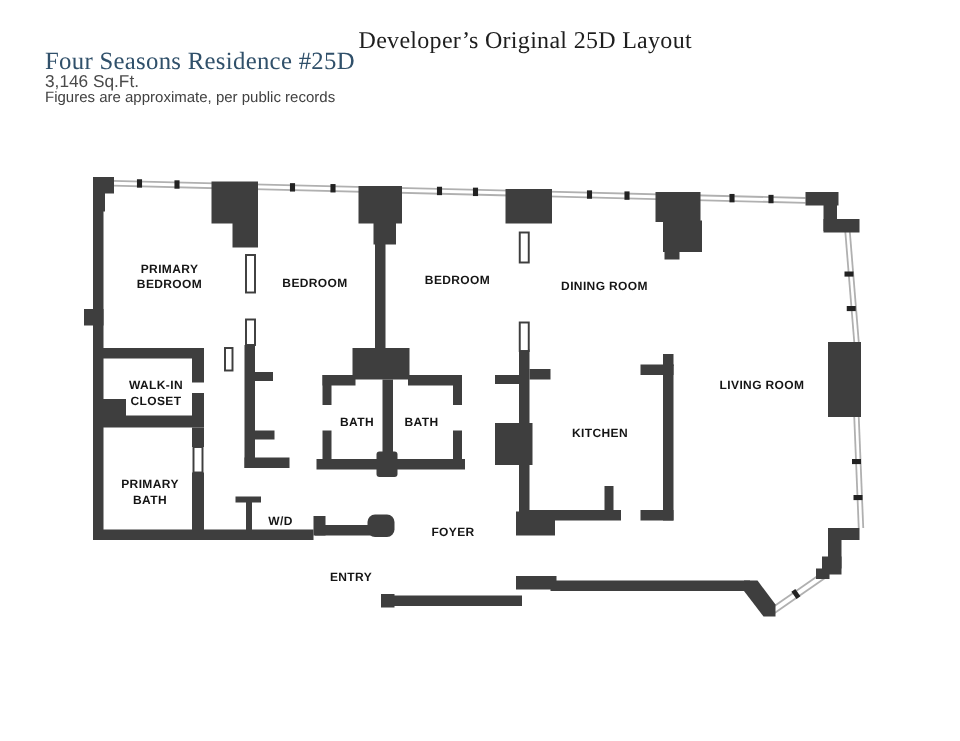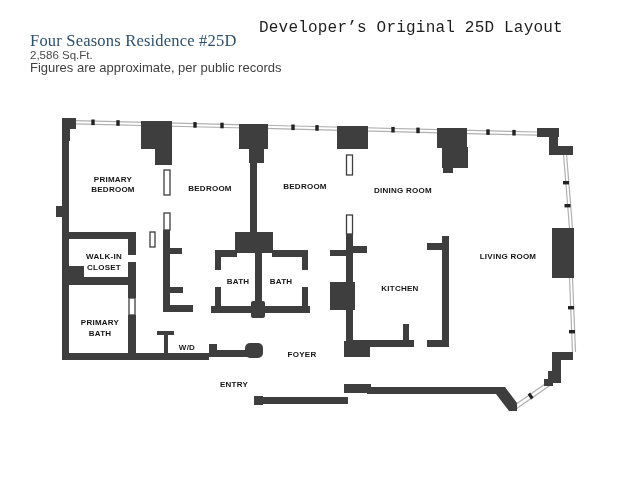--- a/index.html
+++ b/index.html
@@ -1,36 +1,36 @@
 <!DOCTYPE html>
 <html><head>
 <meta charset="utf-8">
 <style>
   html,body{margin:0;padding:0;background:#ffffff;}
   #page{position:relative;width:640px;height:494px;background:#ffffff;overflow:hidden;
         font-family:"Liberation Sans", sans-serif;}
   .hdr-title{position:absolute;left:30px;top:31px;font-family:"Liberation Serif","DejaVu Serif",serif;
              font-size:16.5px;color:#30506a;letter-spacing:.2px;}
-  .hdr-title-right{position:absolute;left:239px;top:19px;font-family:Liberation Mono, monospace;
-             font-size:16px;color:#1e1e1e;letter-spacing:.2px;margin-left:20px;}
+  .hdr-title-right{position:absolute;left:239px;top:19px;font-family:Liberation Serif, serif;
+             font-size:16px;color:#1e1e1e;letter-spacing:.2px;}
   .hdr-sub1{position:absolute;left:30px;top:37px;font-size:11.5px;color:#4a4a4a;}
   .hdr-sub2{position:absolute;left:30px;top:49px;font-size:11.5px;color:#4a4a4a;}
-  .hdr-disc{position:absolute;left:30px;top:60px;font-size:13px;color:#414141;}
+  .hdr-disc{position:absolute;left:30px;top:60px;font-size:10px;color:#414141;}
   svg{position:absolute;left:0;top:0;}
   .rl{font-family:"Liberation Sans",sans-serif;font-weight:bold;font-size:8px;
       letter-spacing:.25px;fill:#151515;text-anchor:middle;}
 </style>
 </head>
 <body>
 
 <div id="page">
 
   <div class="hdr-title">Four Seasons Residence #25D</div>
   <div class="hdr-title-right">Developer’s Original 25D Layout</div>
-  <div class="hdr-sub2">2,586 Sq.Ft.</div>
+  <div class="hdr-sub2">3,146 Sq.Ft.</div>
   <div class="hdr-disc">Figures are approximate, per public records</div>
 
   <svg width="640" height="494" viewBox="0 0 640 494">
 
     <g stroke="#b0b0b0" stroke-width="1.2">
       <line x1="75" y1="120.6" x2="537" y2="132"></line>
       <line x1="75" y1="123.8" x2="537" y2="135.2"></line>
     </g>
     <g fill="#222222">
       <rect x="91.3" y="119.5" width="3.4" height="5.6"></rect>

